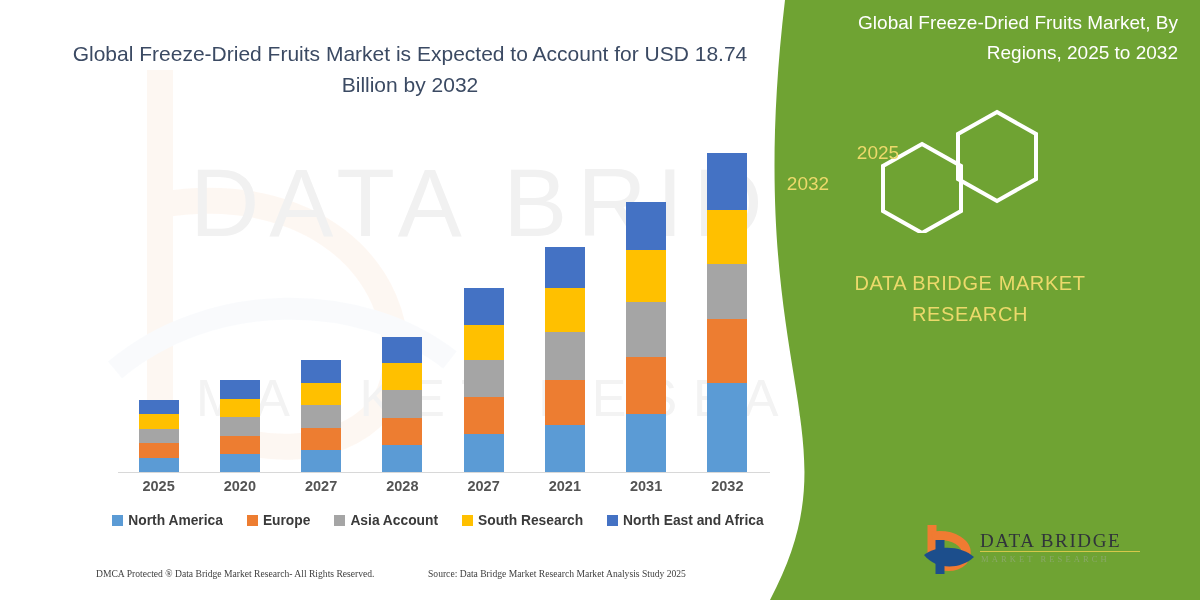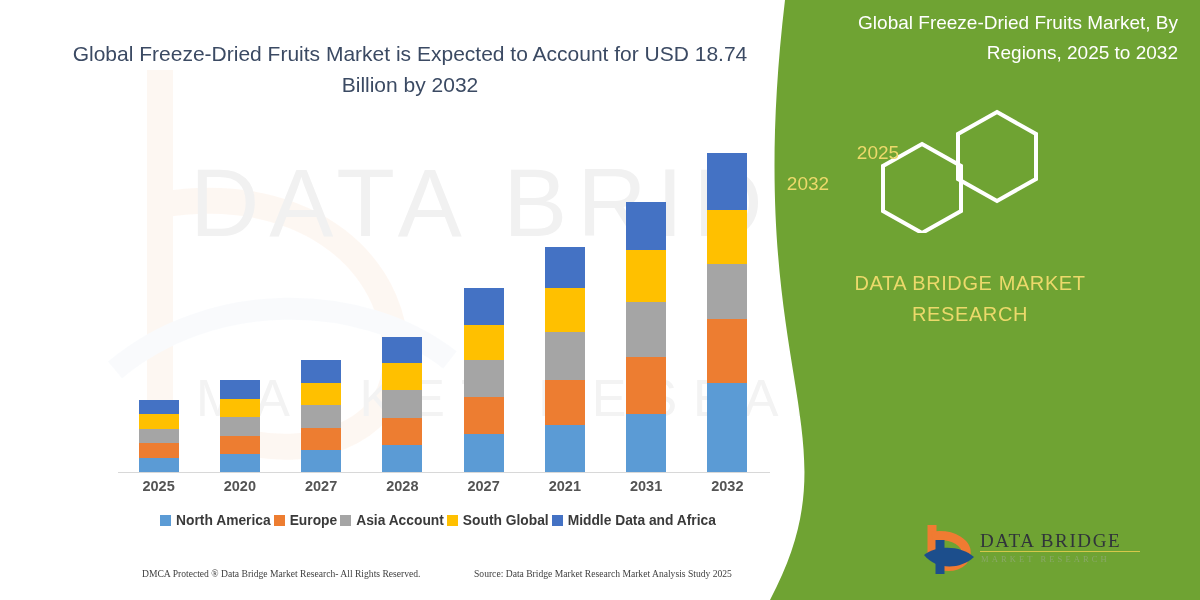--- a/index.html
+++ b/index.html
@@ -97,28 +97,28 @@
     display:flex; justify-content:space-around;
   }
   .xlabel {
     width:74px; text-align:center; color:#545454;
     font-size:14.5px; font-weight:bold;
   }
 
   
   .legend {
     position:absolute; left:108px; top:513px; width:660px;
-    display:flex; justify-content:center; align-items:flex-start; gap:3px;
+    display:flex; justify-content:center; align-items:flex-start; gap:24px;
   }
   .legend-item { display:flex; align-items:center; gap:5px; }
   .legend-swatch { width:11px; height:11px; }
   .legend-label { color:#3a3a3a; font-size:13.8px; font-weight:bold; }
 
   
-  .footer { position:absolute; left:0; top:568px; width:800px; height:22px;margin-left:46px; }
+  .footer { position:absolute; left:0; top:568px; width:800px; height:22px; }
   .footer-left {
     position:absolute; left:96px; top:0;
     color:#3f3f3f; font-size:9.6px;
     font-family:"Liberation Serif", serif;
   }
   .footer-right {
     position:absolute; left:428px; top:0;
     color:#3f3f3f; font-size:9.6px;
     font-family:"Liberation Serif", serif;
   }
@@ -234,25 +234,25 @@
       <div class="legend-item">
         <span class="legend-swatch" style="background: rgb(237, 125, 49);"></span>
         <span class="legend-label">Europe</span>
       </div>
       <div class="legend-item">
         <span class="legend-swatch" style="background: rgb(165, 165, 165);"></span>
         <span class="legend-label">Asia Account</span>
       </div>
       <div class="legend-item">
         <span class="legend-swatch" style="background: rgb(255, 192, 0);"></span>
-        <span class="legend-label">South Global</span>
+        <span class="legend-label">South Research</span>
       </div>
       <div class="legend-item">
         <span class="legend-swatch" style="background: rgb(68, 114, 196);"></span>
-        <span class="legend-label">Middle Data and Africa</span>
+        <span class="legend-label">North East and Africa</span>
       </div>
     </div>
 
   <div class="footer">
     <div class="footer-left">DMCA Protected ® Data Bridge Market Research- All Rights Reserved.</div>
     <div class="footer-right">Source: Data Bridge Market Research  Market Analysis Study 2025</div>
   </div>
 
   <div class="green-panel">
     <svg width="460" height="600" viewBox="0 0 460 600">

